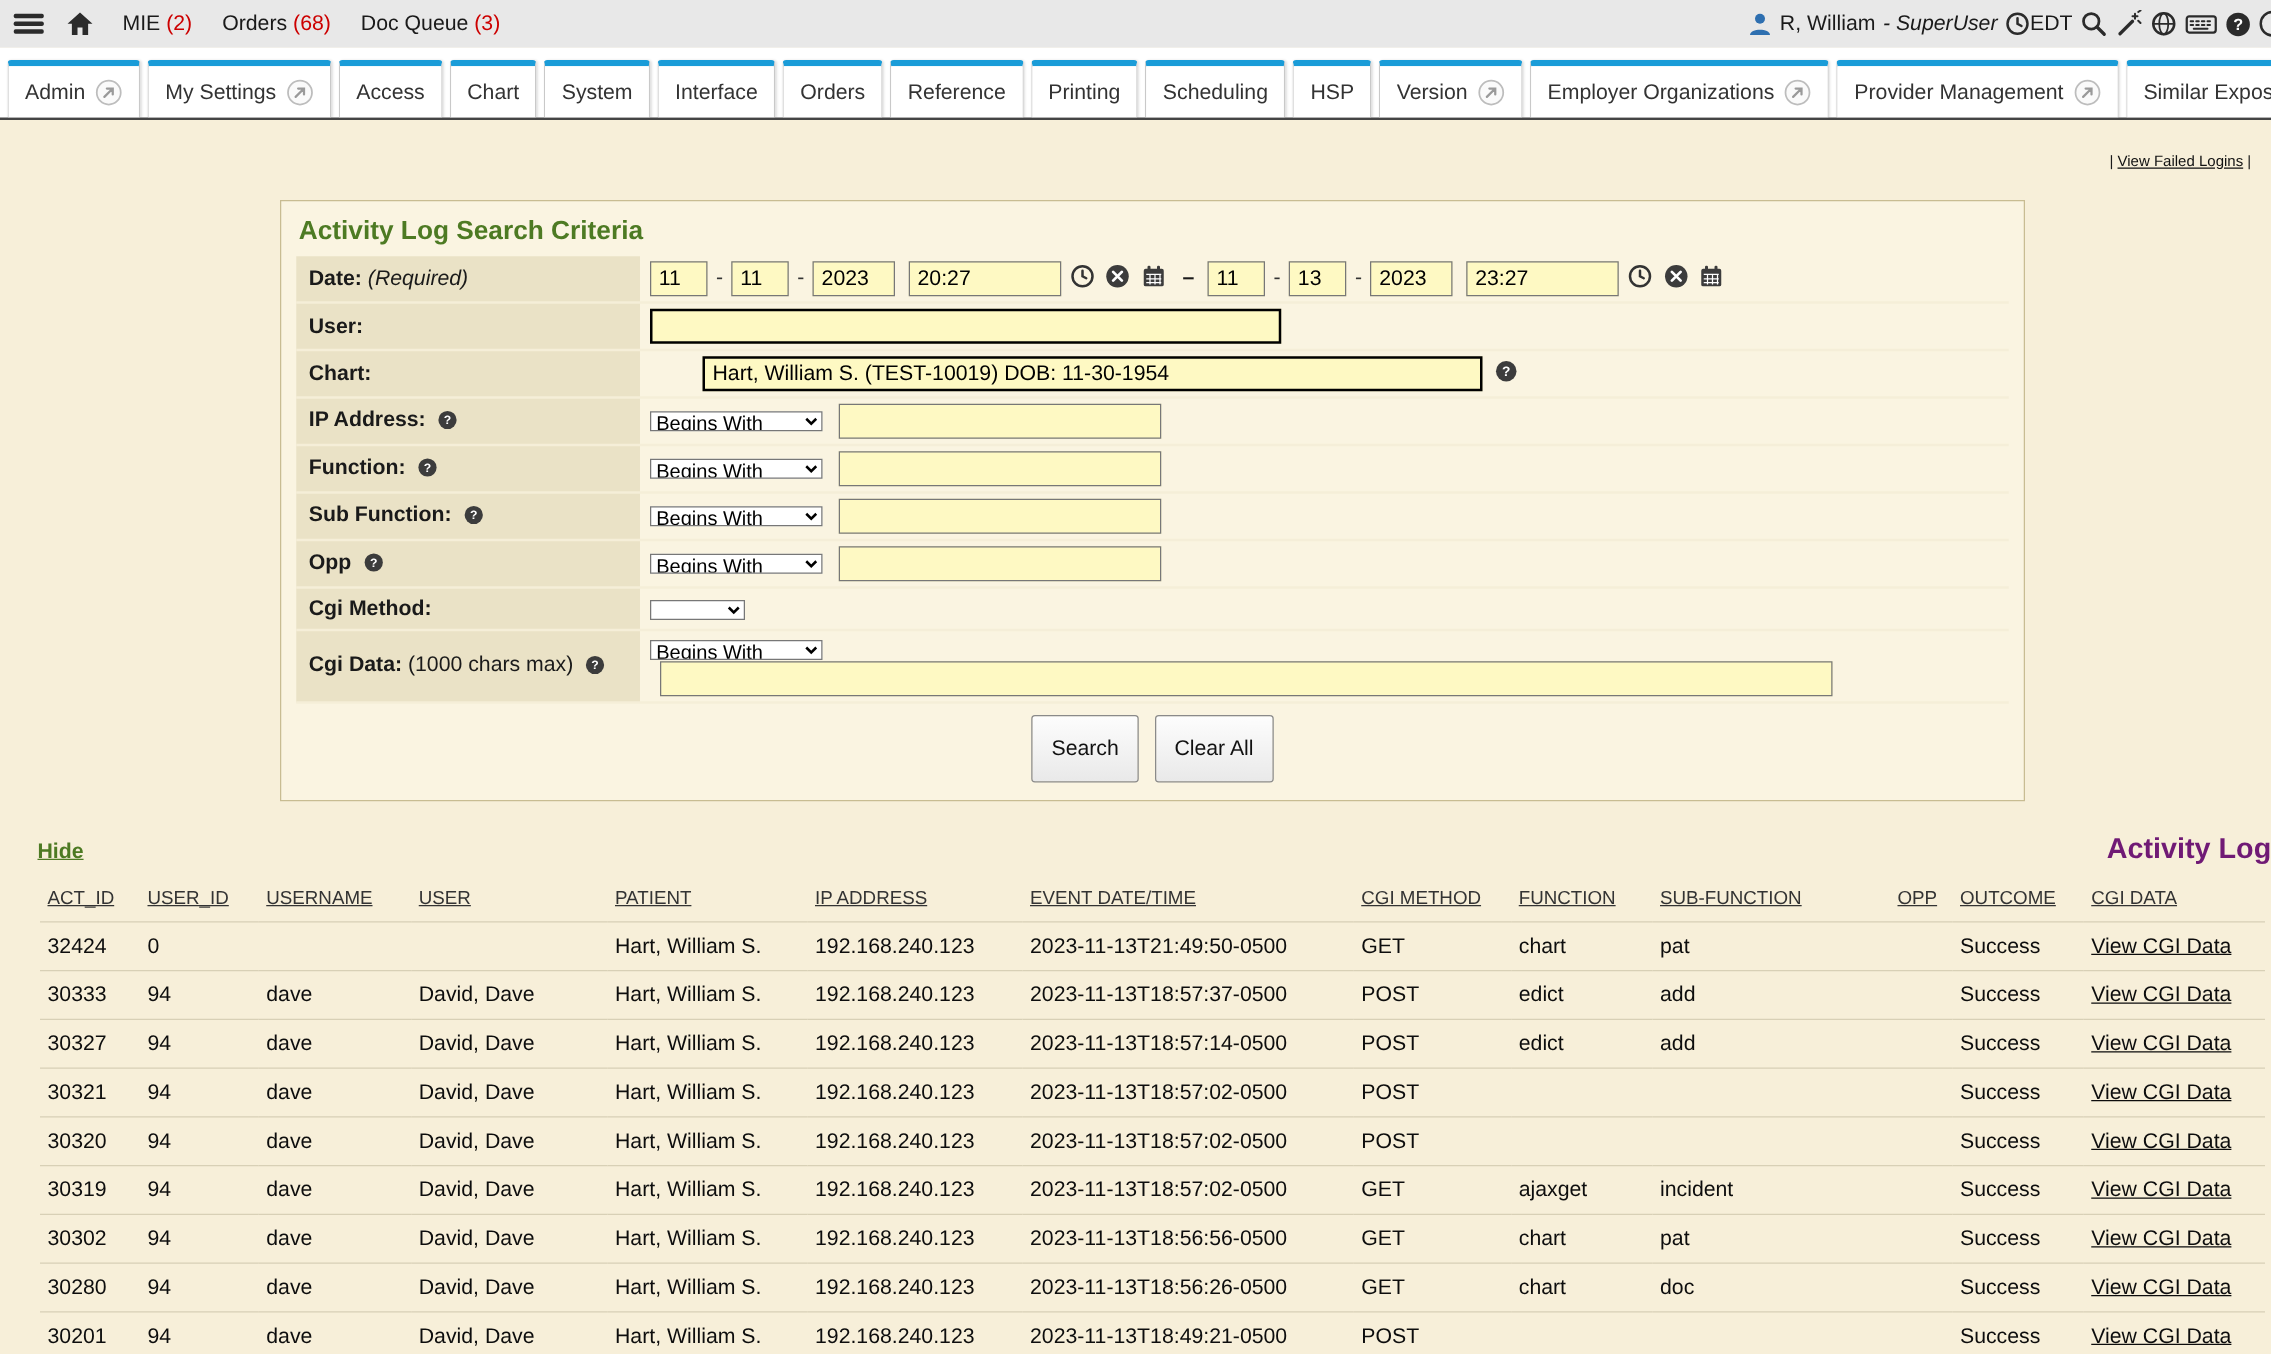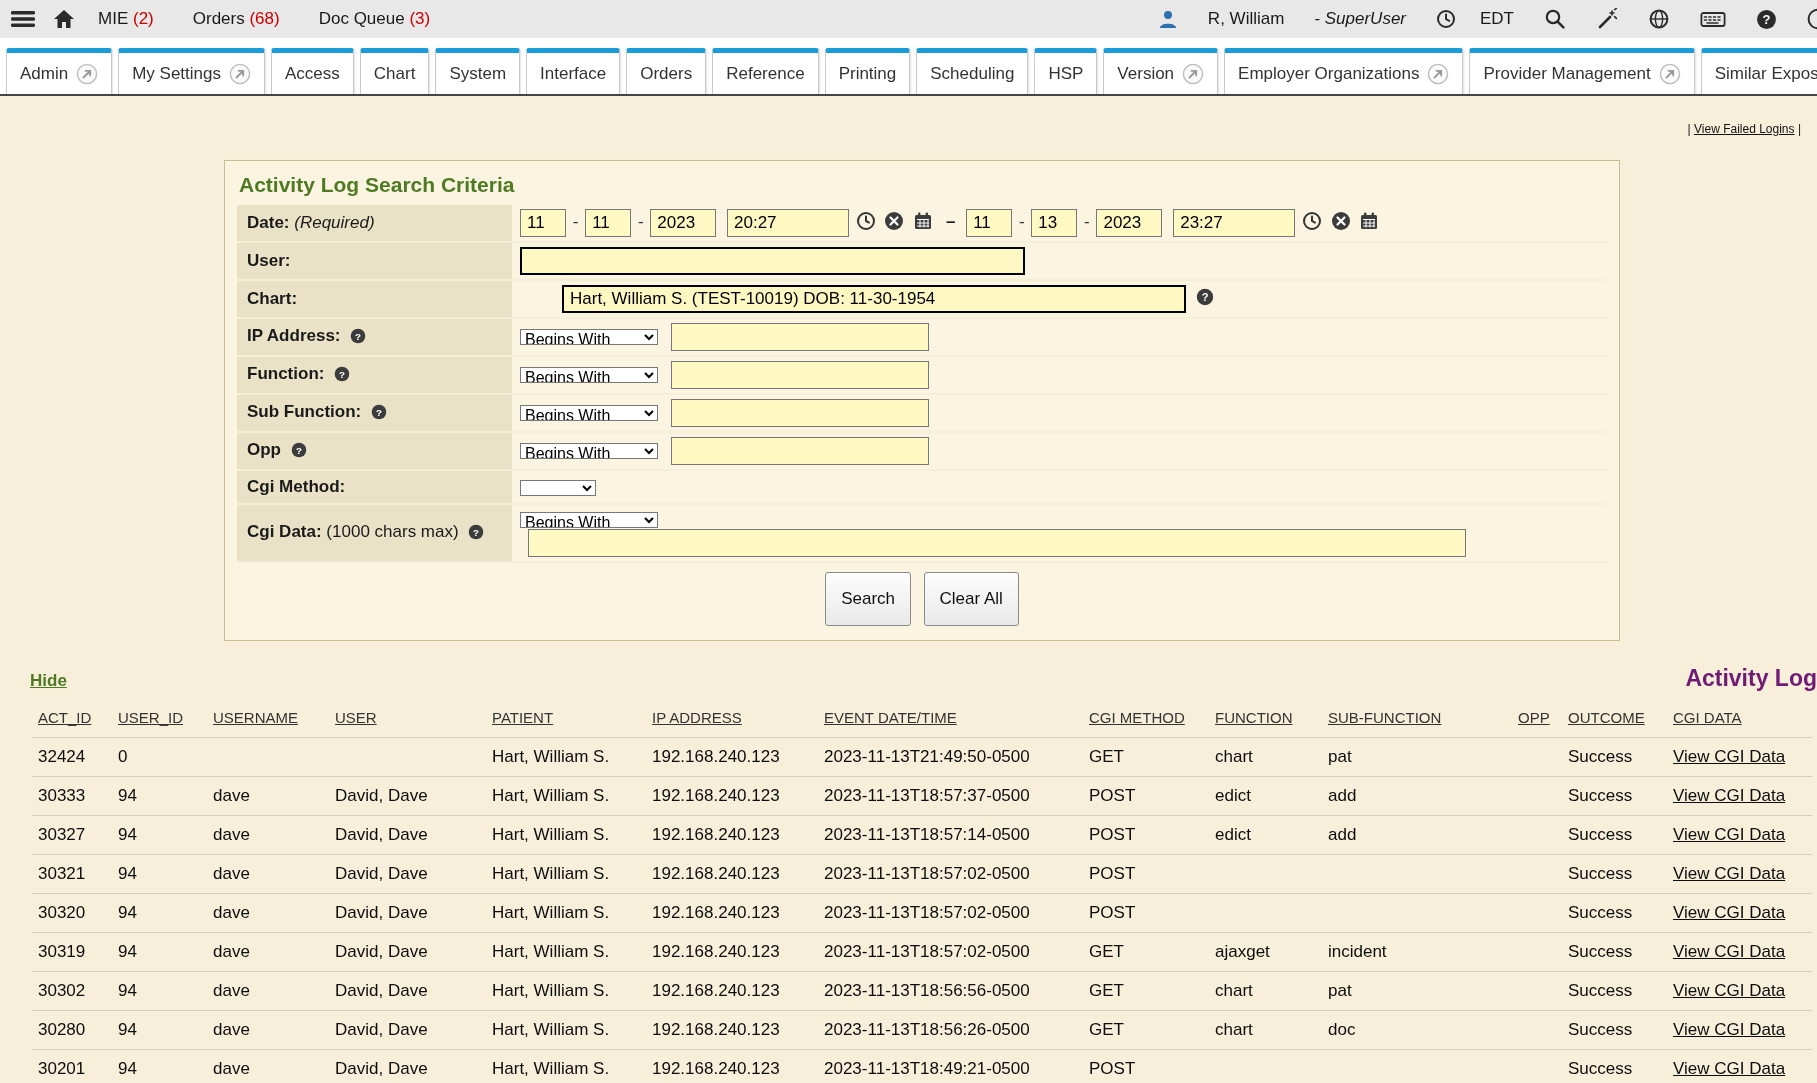--- a/index.html
+++ b/index.html
@@ -2,24 +2,24 @@
 <html><head>
 <meta charset="utf-8">
 <style>
   * { margin:0; padding:0; box-sizing:border-box; }
   html,body { width:1817px; height:1083px; overflow:hidden; }
   body { background:#f7efd9; font-family:"Liberation Sans", sans-serif; color:#1a1a1a; }
 
   
   .topbar { height:38px; background:#e8e8e8; display:flex; align-items:center; padding:0 0 0 10px; gap:16px; font-size:17px; position:relative; overflow:hidden; }
   .topbar .icon { display:inline-flex; align-items:center; }
-  .topbar-nav { display:flex; gap:39px; margin-left:6px; }
+  .topbar-nav { display:flex; gap:24px; margin-left:6px; }
   .nav-item { cursor:pointer; white-space:nowrap; }
   .nav-count { color:#cc0000; }
-  .topbar-right { margin-left:auto; display:flex; align-items:center; gap:30px; padding-right:0; }
+  .topbar-right { margin-left:auto; display:flex; align-items:center; gap:6px; padding-right:0; }
   .user-role { font-style:italic; }
   .tz { margin-left:-6px; }
   .clipped-icon { margin-right:-12px; }
 
   
   .tabstrip { background:#ffffff; border-bottom:2px solid #454545; height:58px; display:flex; align-items:flex-end; gap:6px; padding:0 6px; overflow:hidden; white-space:nowrap; }
   .tab { display:inline-flex; align-items:center; gap:8px; height:46px; background:#fff; border-top:5px solid #1a9cd8; border-left:1px solid #c9c9c9; border-right:1px solid #c9c9c9; border-radius:3px 3px 0 0; padding:0 13px; font-size:17px; color:#333; box-shadow:1px 0 2px rgba(0,0,0,.12); cursor:pointer; }
   .tab-ext { display:inline-flex; }
 
   

